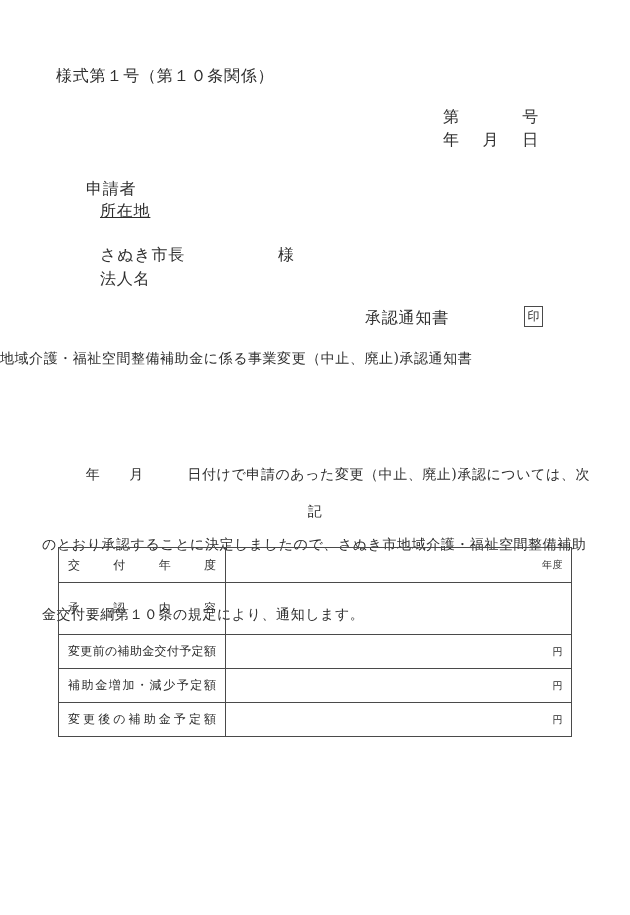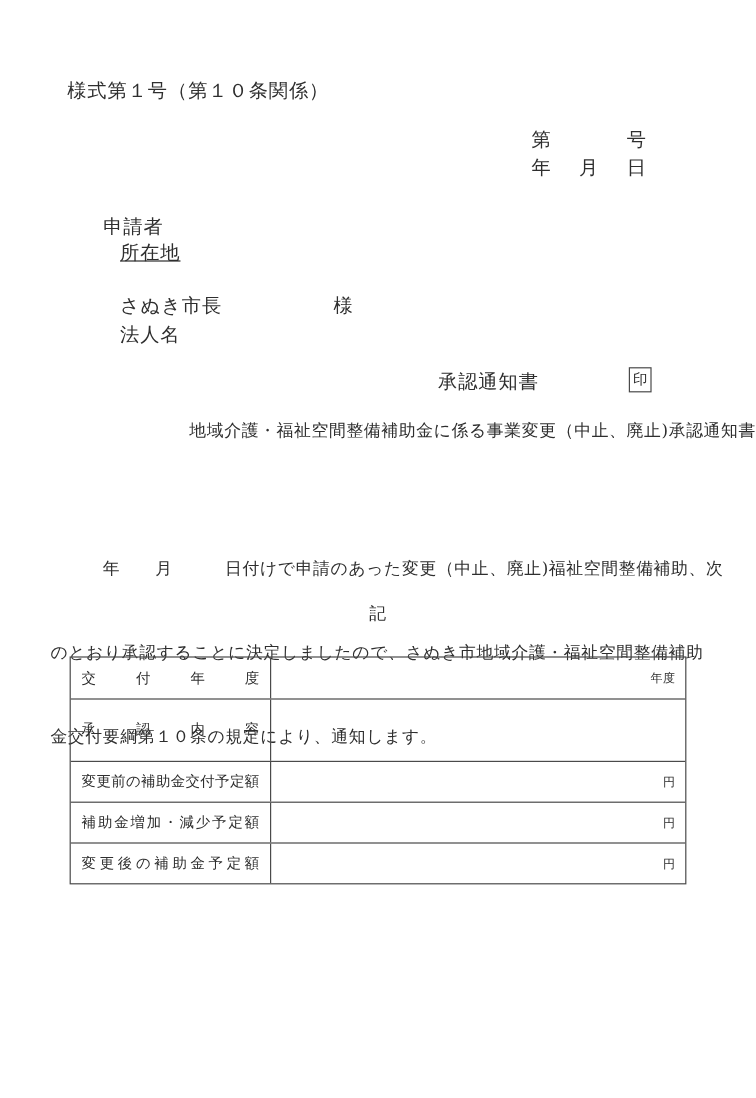--- a/index.html
+++ b/index.html
@@ -31,21 +31,21 @@
   .issuer-name { left: 365px; top: 308px; }
   .seal-box {
     left: 524px; top: 306px;
     width: 19px; height: 21px;
     border: 1px solid #4a4a4a;
     box-sizing: border-box;
     font-size: 12px; line-height: 19px;
     text-align: center; letter-spacing: 0;
   }
 
-  .doc-title { left: 0; top: 350px; width: 630px; text-align: right; }
+  .doc-title { left: 0; top: 350px; width: 630px; text-align: left; }
 
   .body-block {
     left: 42px; top: 416px; width: 560px;
     line-height: 23.4px; white-space: pre;
   }
 
   .record-mark { left: 0; top: 503px; width: 630px; text-align: center; }
 
   .approval-table {
     left: 58px; top: 547px;
@@ -95,21 +95,21 @@
   <div class="abs fs13 applicant-field-2">法人名</div>
   <div class="abs fs13 applicant-field-3">さぬき市長</div>
   <div class="abs fs13 honorific">様</div>
 
   <div class="abs fs13 issuer-name">承認通知書</div>
   <div class="abs seal-box">印</div>
 
   <div class="abs fs14 doc-title">地域介護・福祉空間整備補助金に係る事業変更（中止、廃止)承認通知書</div>
 
   <div class="abs fs14 body-block">
-    <div>　　　年　　月　　　日付けで申請のあった変更（中止、廃止)福祉空間整備補助、次</div>
+    <div>　　　年　　月　　　日付けで申請のあった変更（中止、廃止)承認については、次</div>
     <div>のとおり承認することに決定しましたので、さぬき市地域介護・福祉空間整備補助</div>
     <div>金交付要綱第１０条の規定により、通知します。</div>
   </div>
 
   <div class="abs fs14 record-mark">記</div>
 
   <div class="abs approval-table">
     <div class="trow trow-h34">
       <div class="tlabel" data-justify-chars="">
           <span>交</span>

